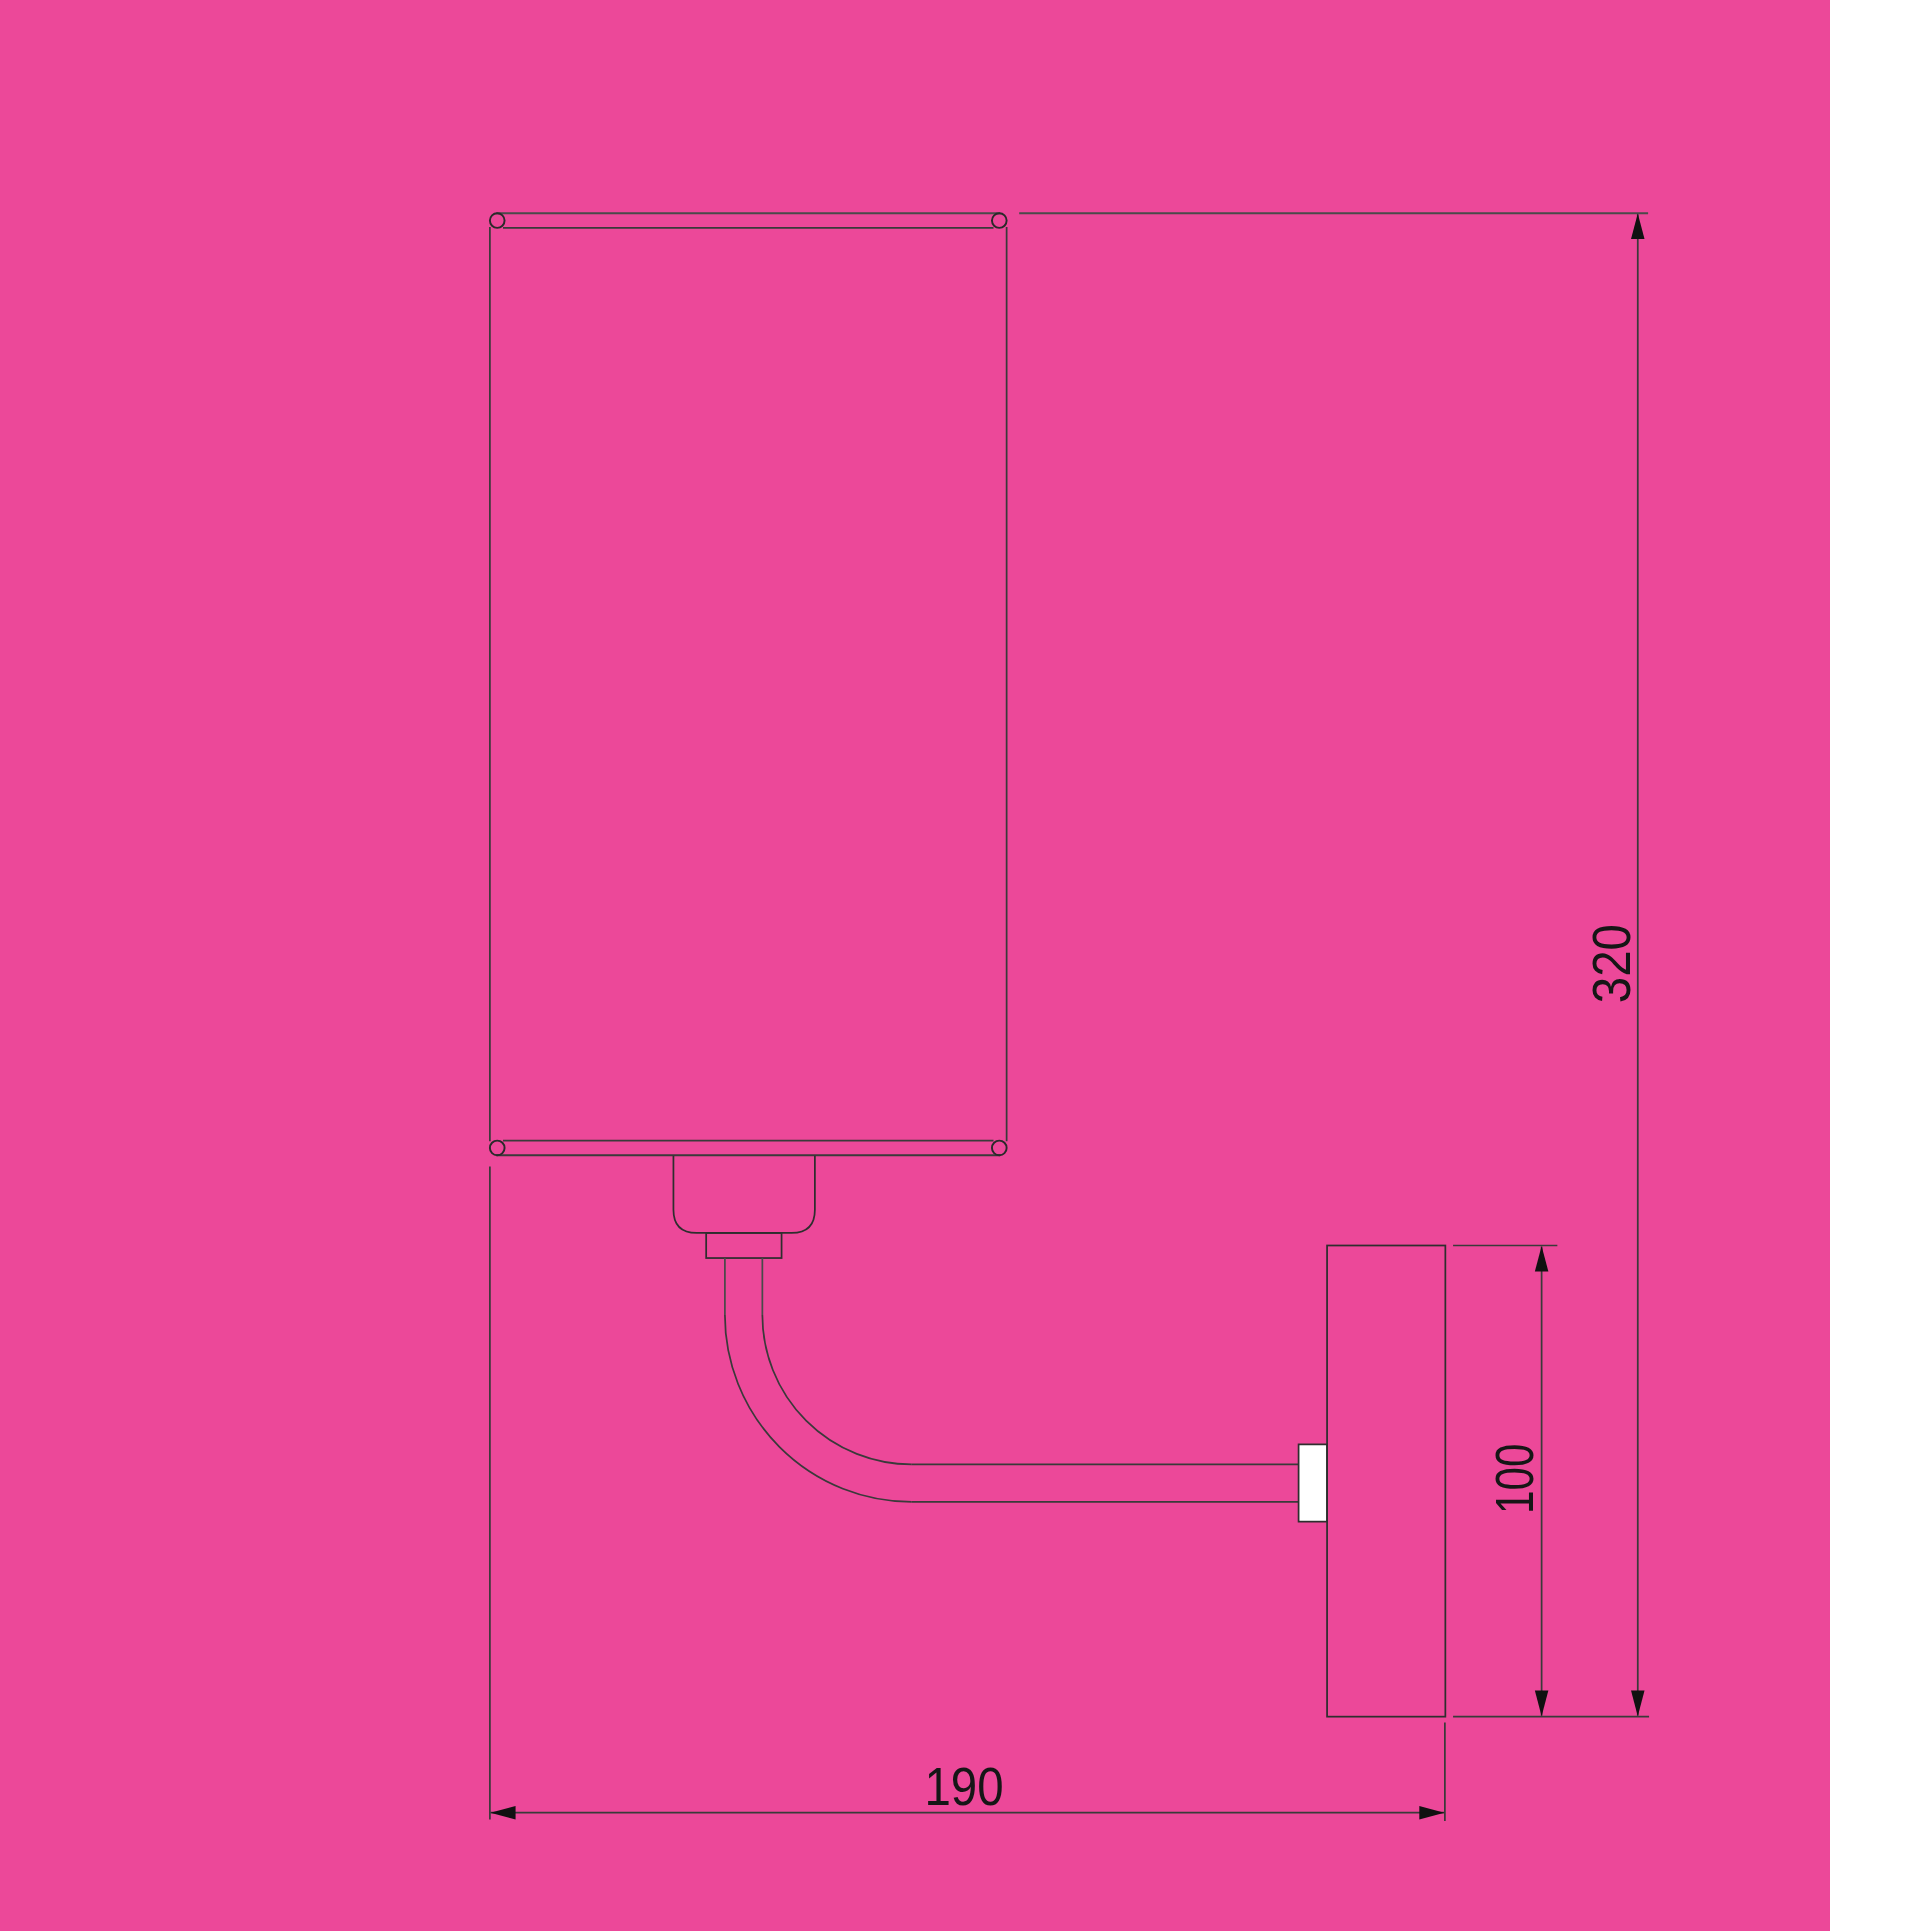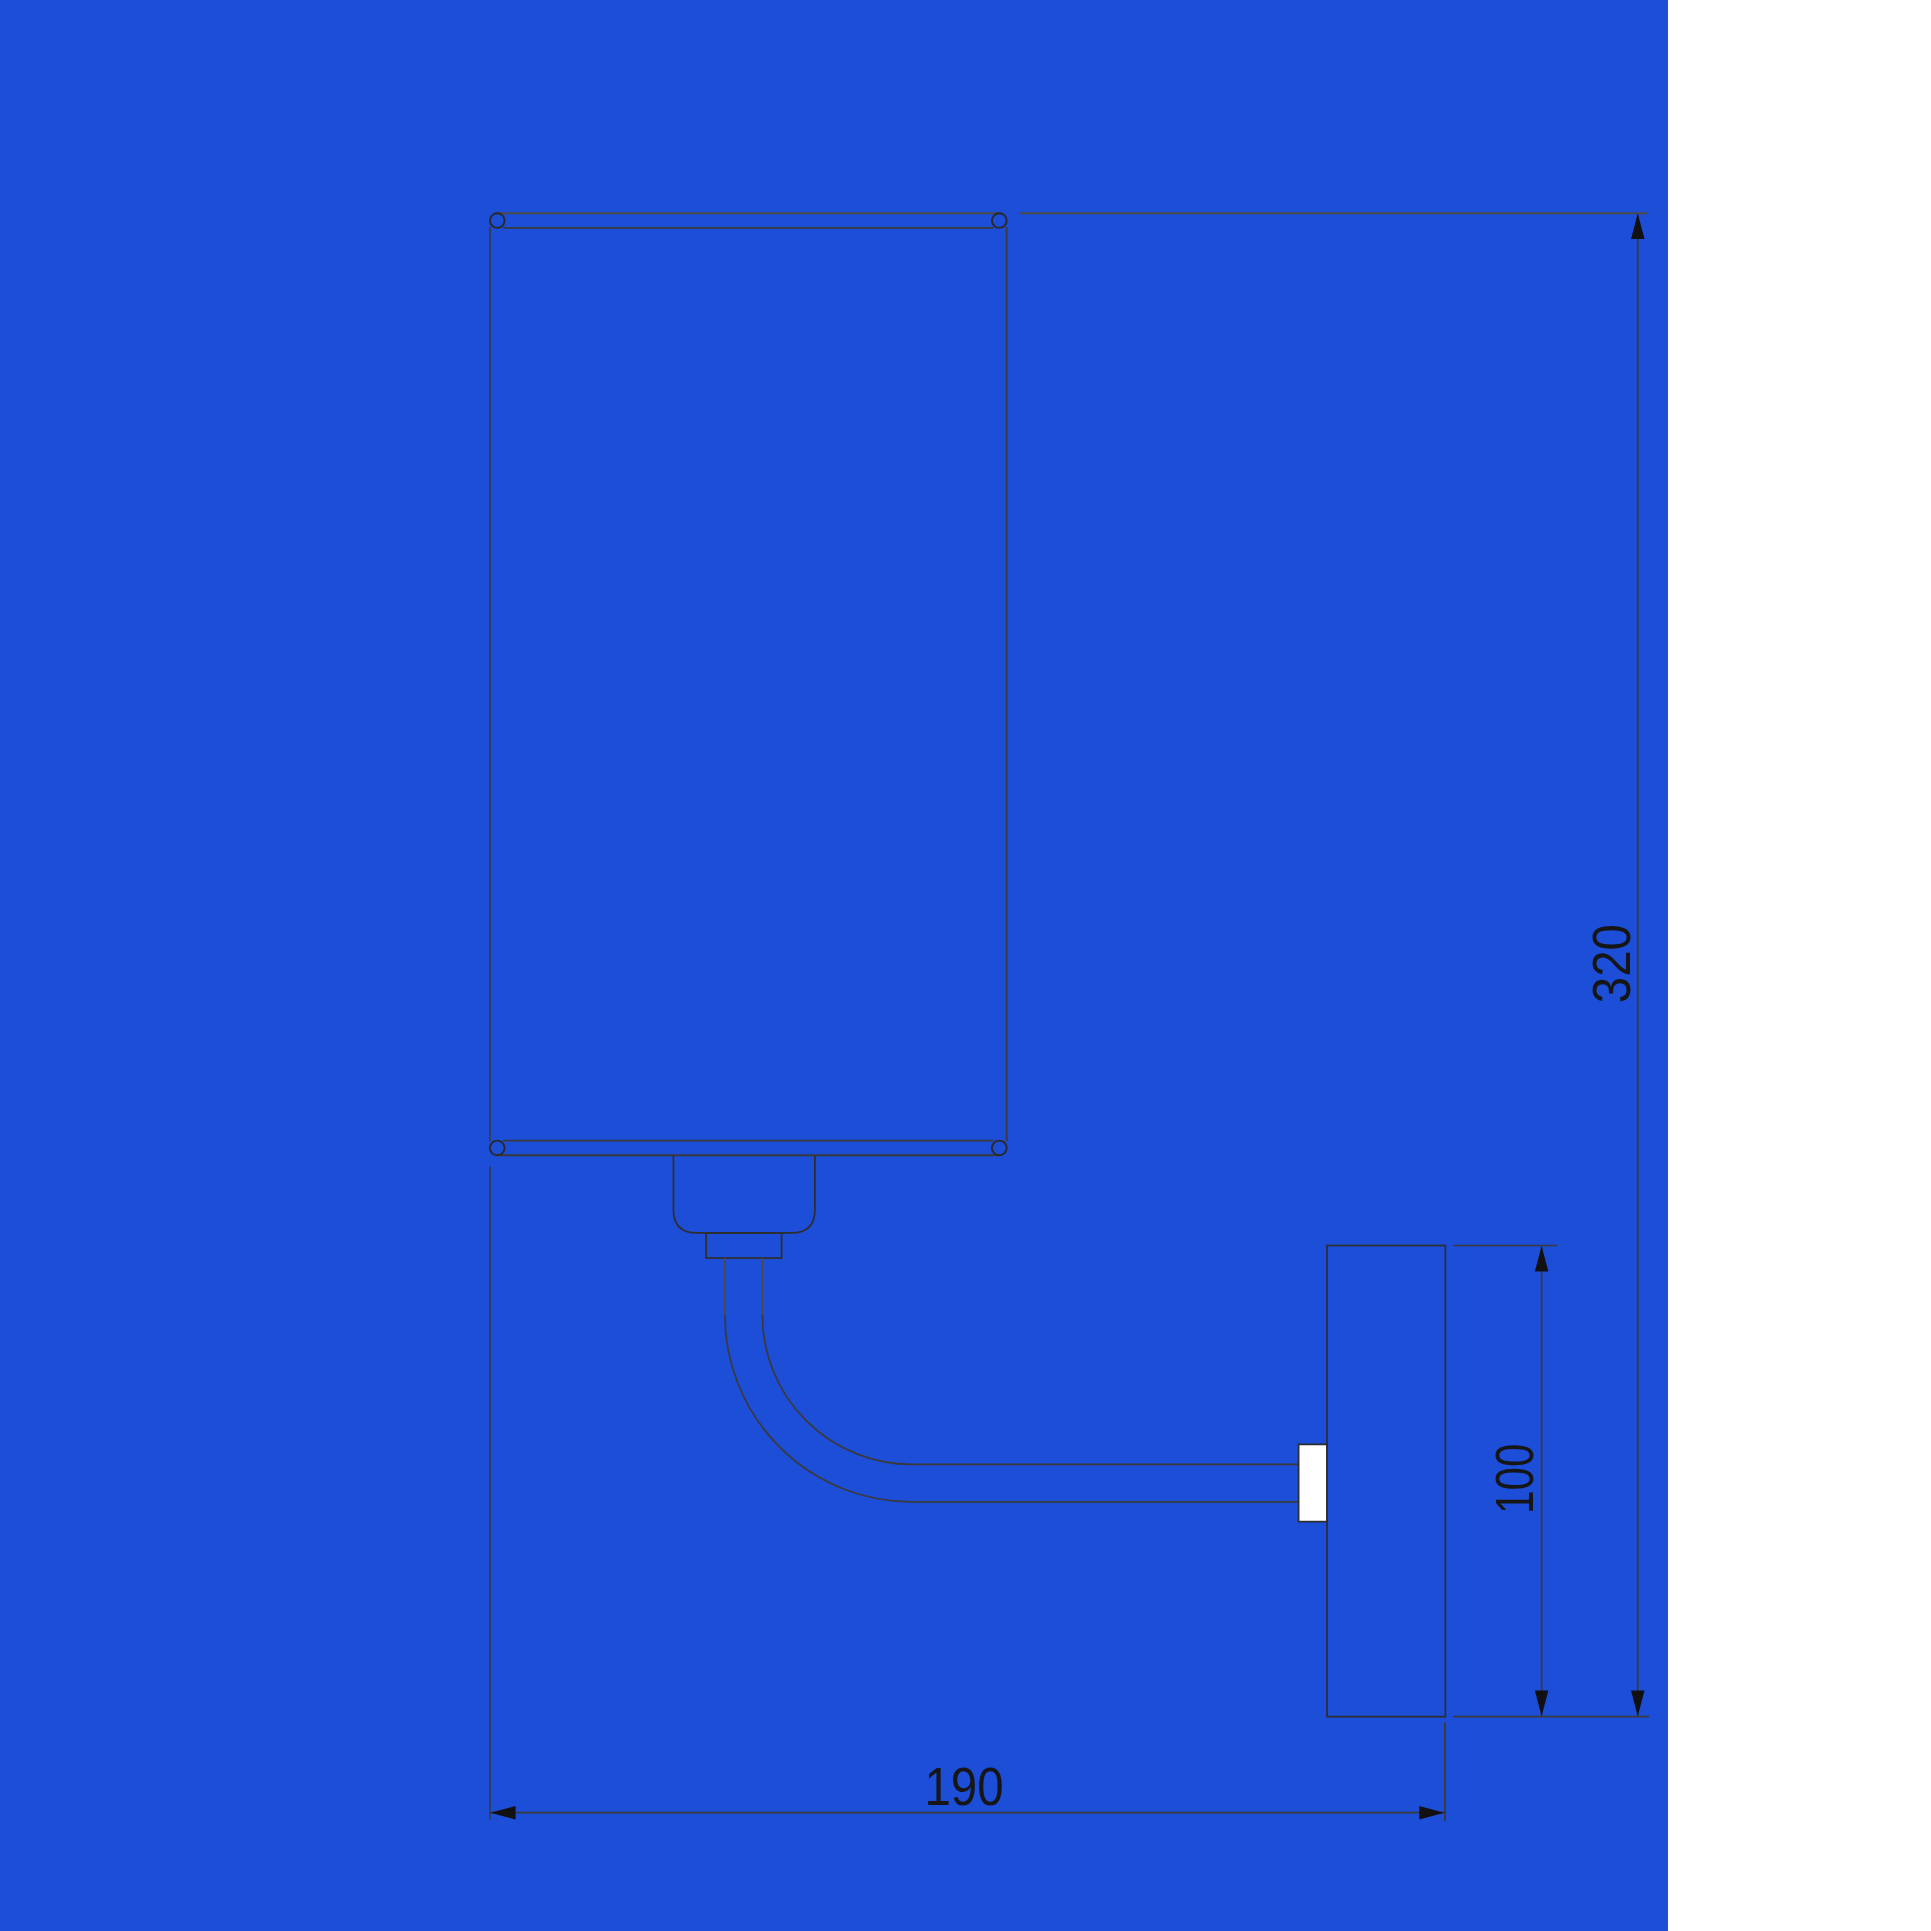--- a/index.html
+++ b/index.html
@@ -1,16 +1,16 @@
 <!DOCTYPE html>
 <html><head>
 <meta charset="utf-8">
 <style>
   html,body{margin:0;padding:0;background:#ffffff;}
-  #page{width:1668px;height:1931px;position:relative;background:#1d4ed8;overflow:hidden;text-decoration:underline;}
+  #page{width:1830px;height:1931px;position:relative;background:#ec4899;overflow:hidden;text-decoration:underline;}
   svg{display:block;}
   text{font-family:"Liberation Sans", sans-serif;fill:#161616;}
 </style>
 </head>
 <body>
 <div id="page">
 <svg width="1931" height="1931" viewBox="0 0 2000 2000">
 
   <line x1="514" y1="220.8" x2="1036" y2="220.8" stroke="#4a4a4a" stroke-width="2"></line>
 

